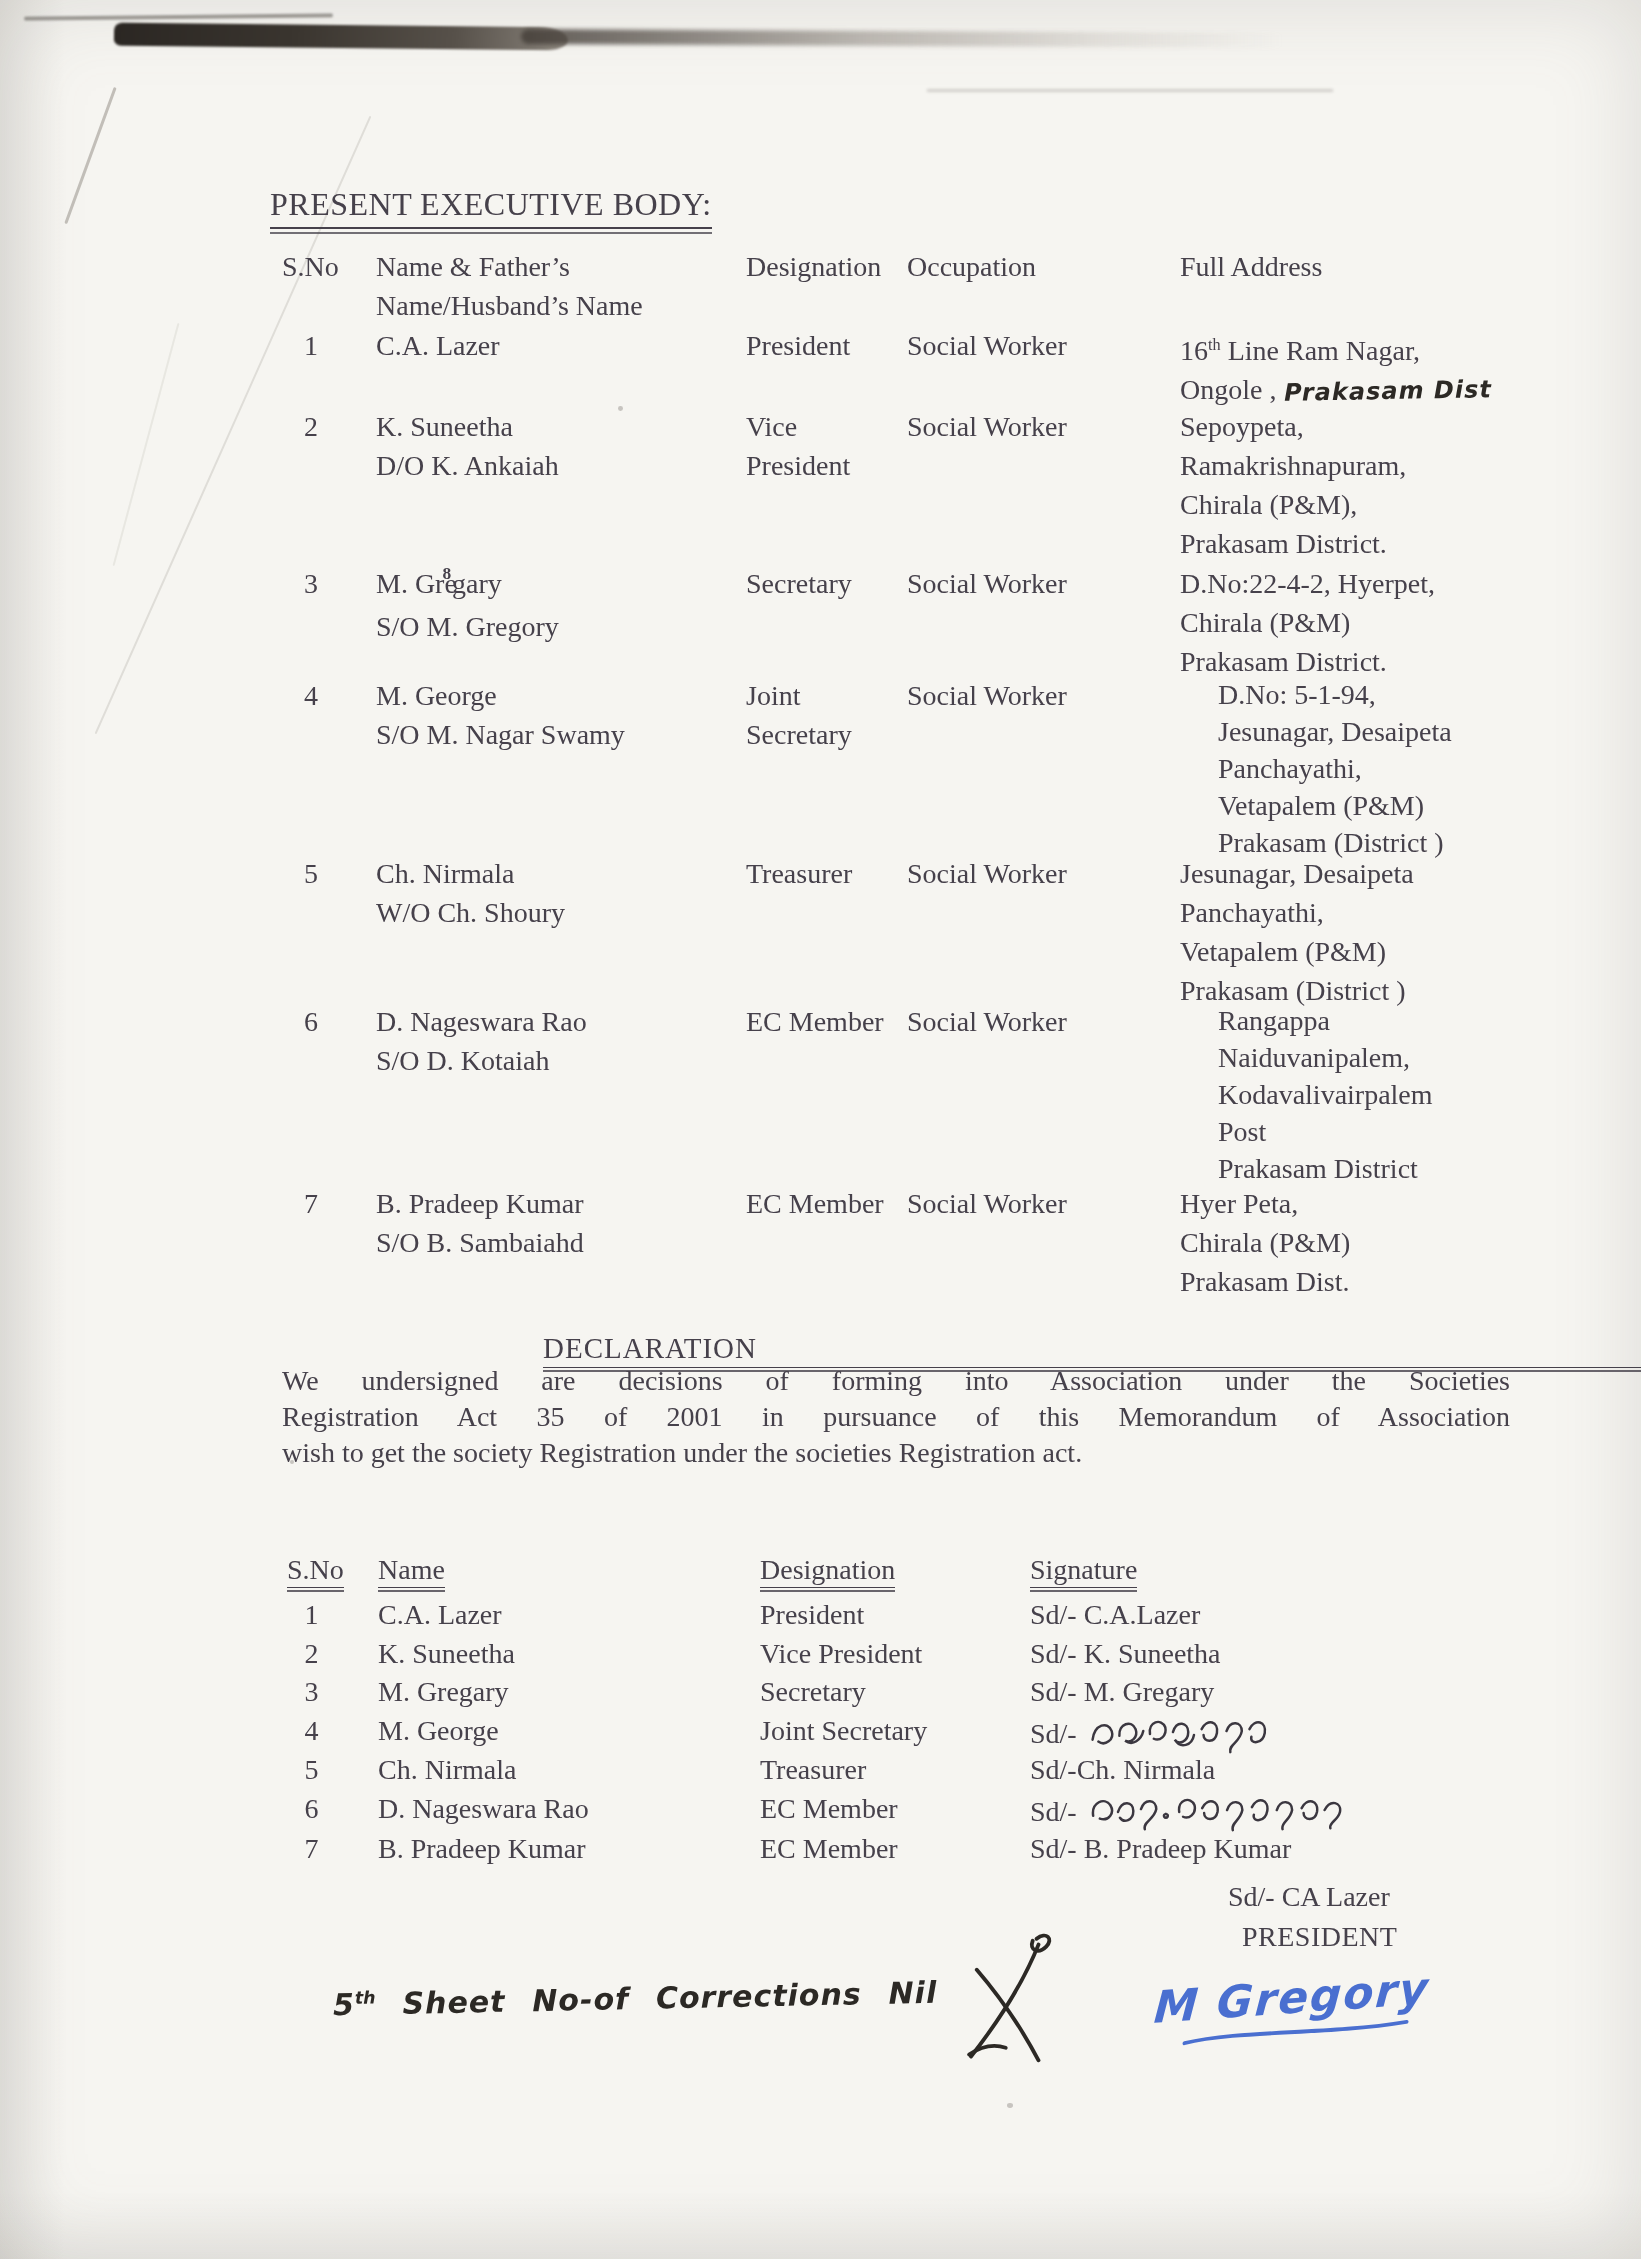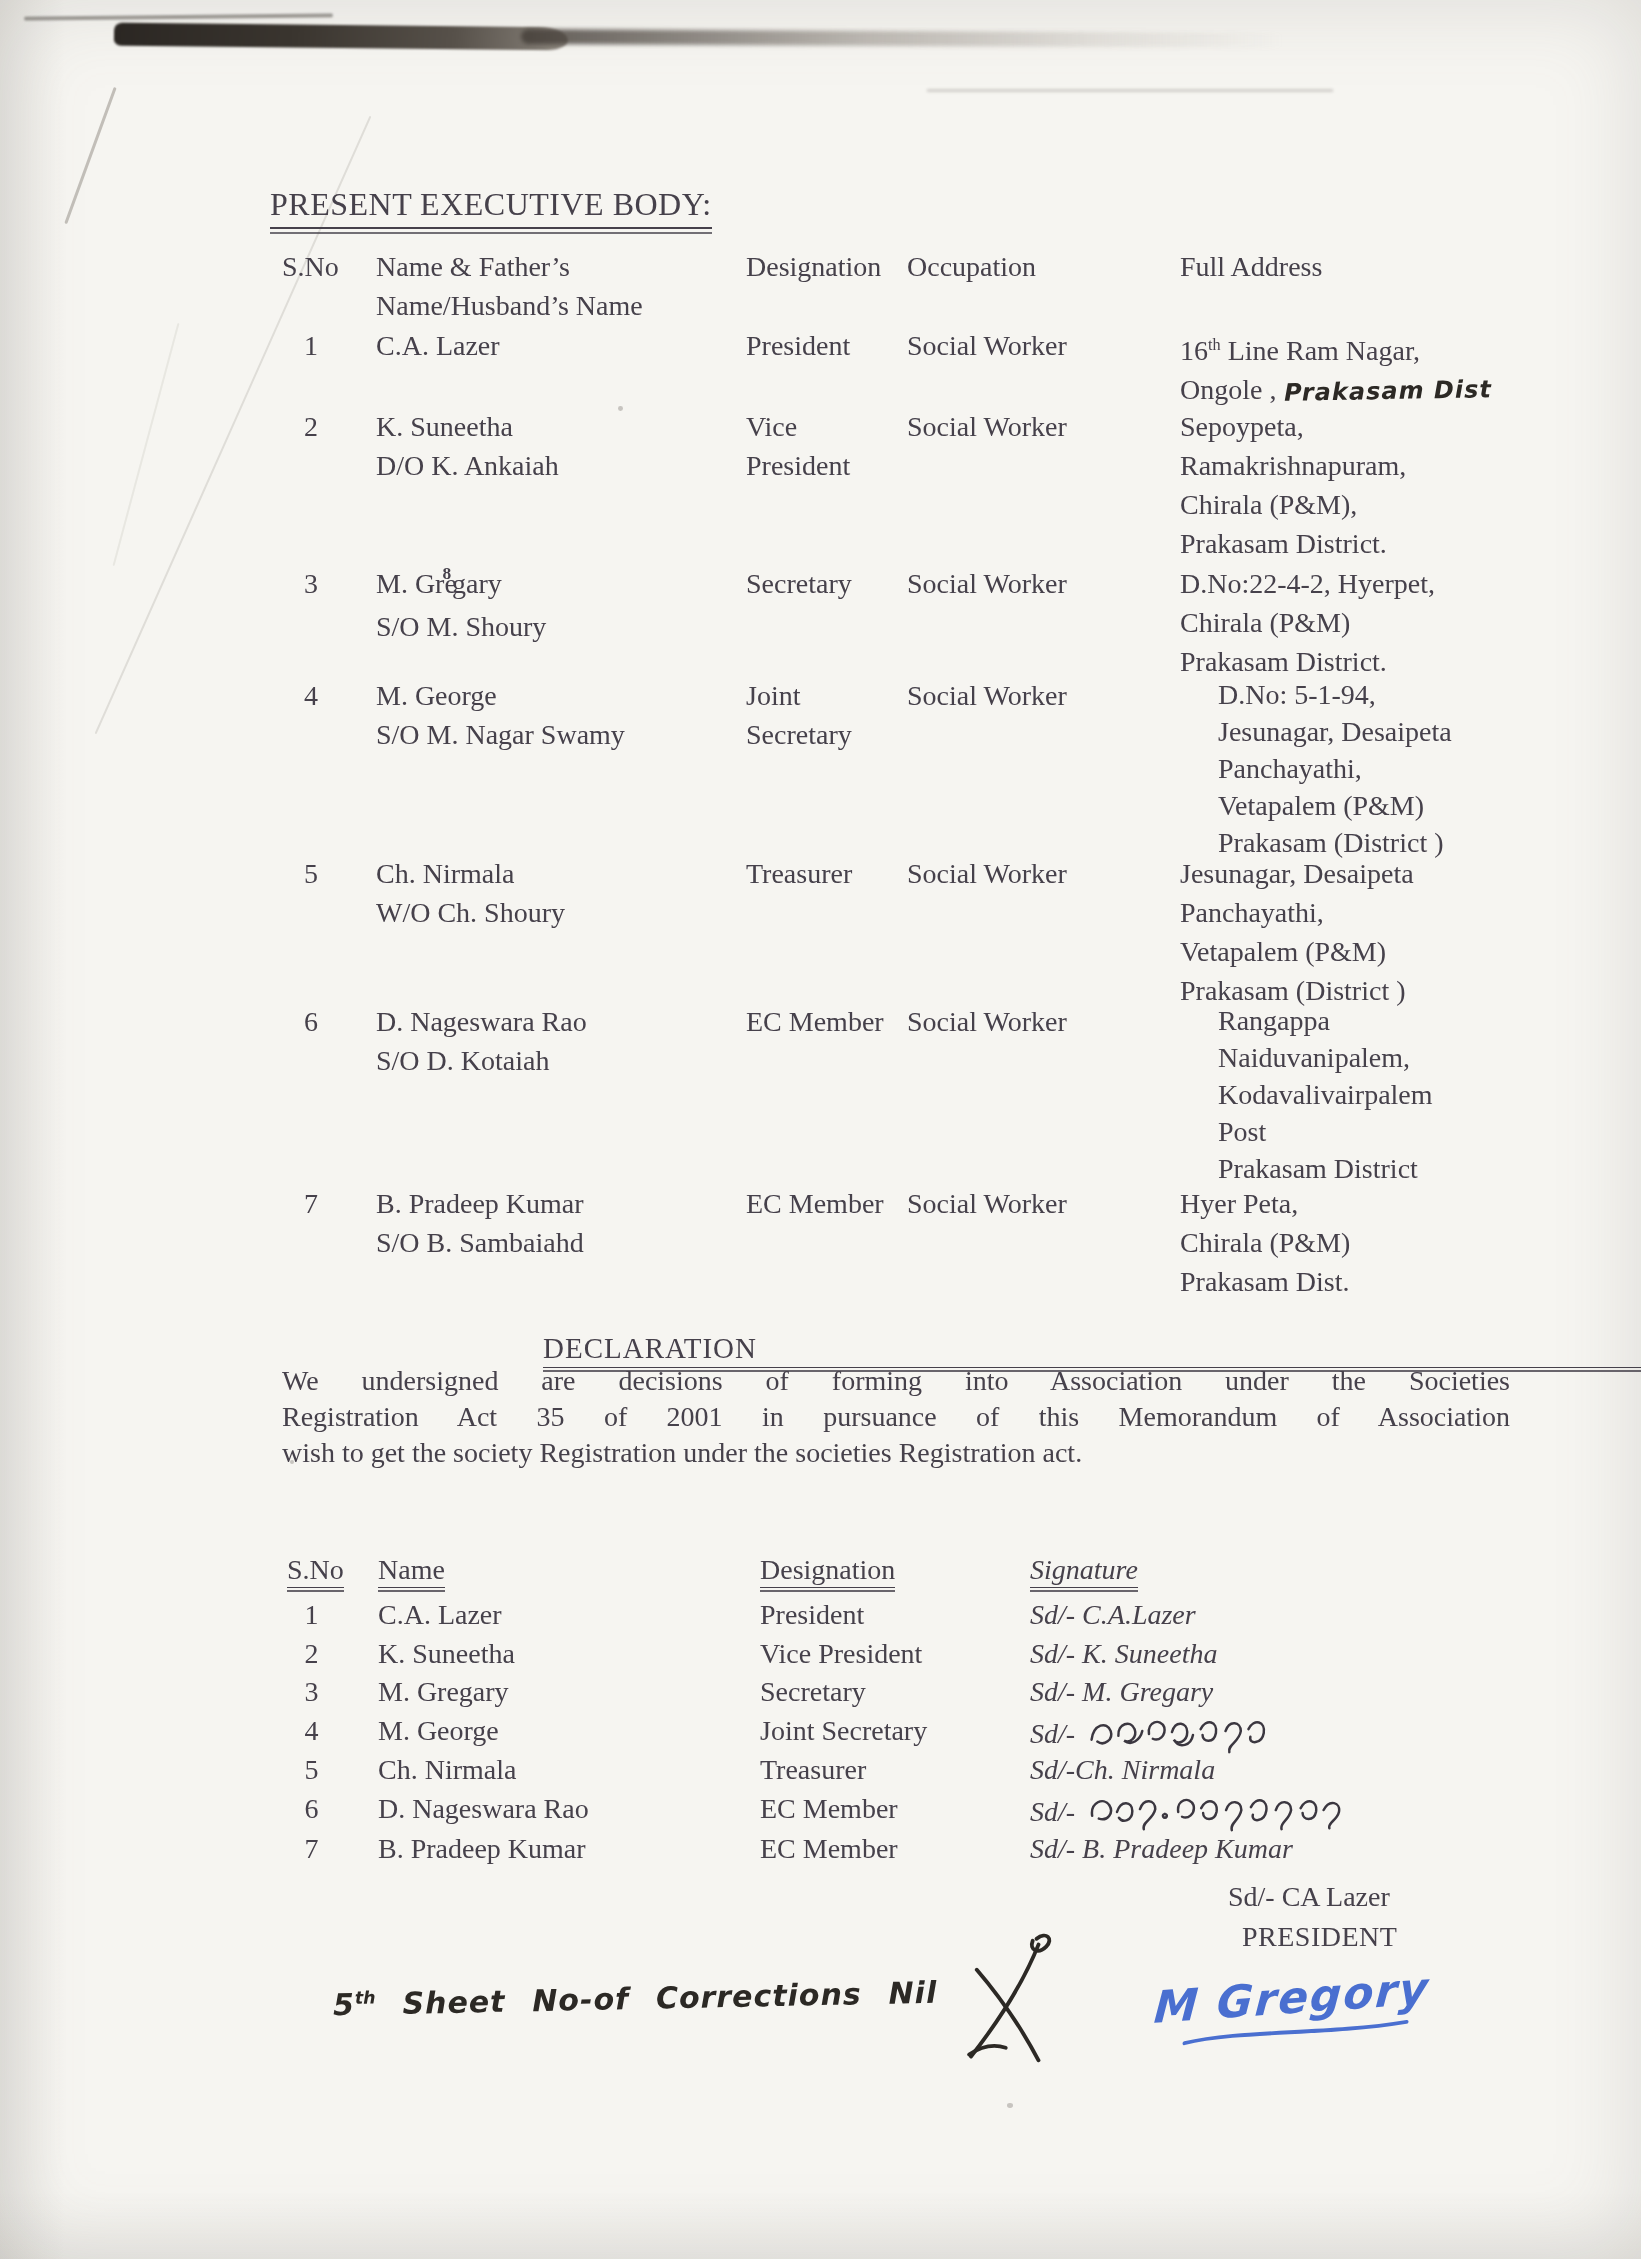--- a/index.html
+++ b/index.html
@@ -53,21 +53,21 @@
   
   .decl-head{left:543px;top:1332px;font-size:29px;letter-spacing:1px;}
   .decl-body{left:282px;top:1363px;width:1228px;font-size:28px;}
   .bl{line-height:36px;text-align:justify;text-align-last:justify;}
   .decl-body .bl:last-child{text-align-last:left;}
   
   .s-sno{left:287px;}
   .s-sno-n{left:292px;width:39px;text-align:center;}
   .s-name{left:378px;}
   .s-desig{left:760px;}
-  .s-sig{left:1030px;font-style:italic;}
+  .s-sig{left:1030px;}
   .squiggle{vertical-align:-11.6px;margin-left:9.7px;}
   
   .hand{font-family:"DejaVu Sans",sans-serif;font-style:italic;font-weight:bold;color:#2c2925;}
   .hand-addr{font-size:24px;letter-spacing:1px;display:inline-block;transform:rotate(-1deg);margin-left:7.7px;}
   .sheet-note{left:333px;top:1981px;font-size:30px;letter-spacing:1px;word-spacing:15.4px;
     transform:rotate(-1.2deg);}
   .blue-sig{left:1154px;top:1972px;font-size:44px;letter-spacing:1.9px;color:#4a6fd0;
     transform:rotate(-4deg) skewX(-8deg);}
   .blue-swoosh{position:absolute;left:29px;top:52px;}
   .x-flourish{left:944px;top:1929px;}
@@ -140,21 +140,21 @@
           <div class="">Ramakrishnapuram,</div>
           <div class="">Chirala (P&amp;M),</div>
           <div class="">Prakasam District.</div>
         </div>
     </div>
 
     <div class="trow" style="top:564px">
       <div class="c m-sno">3</div>
       <div class="c m-name">
         <div><span>M. Gre</span><span class="mark8">8</span><span>gary</span></div>
-        <div>S/O M. Shoury</div>
+        <div>S/O M. Gregory</div>
       </div>
       <div class="c m-desig">
           <div class="">Secretary</div>
         </div>
       <div class="c m-occ">Social Worker</div>
       <div class="c m-addr">
           <div class="">D.No:22-4-2, Hyerpet,</div>
           <div class="">Chirala (P&amp;M)</div>
           <div class="">Prakasam District.</div>
         </div>

